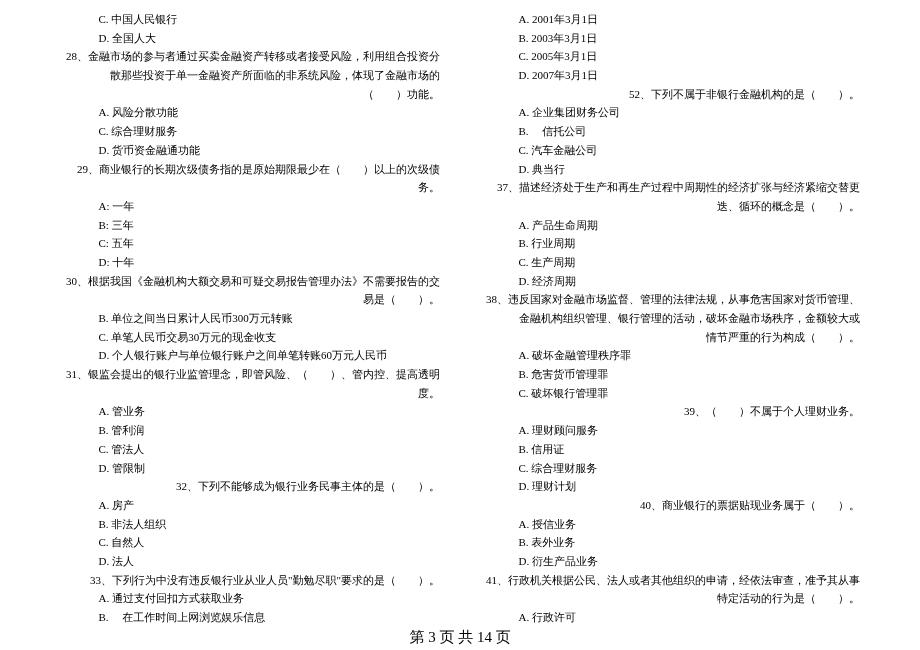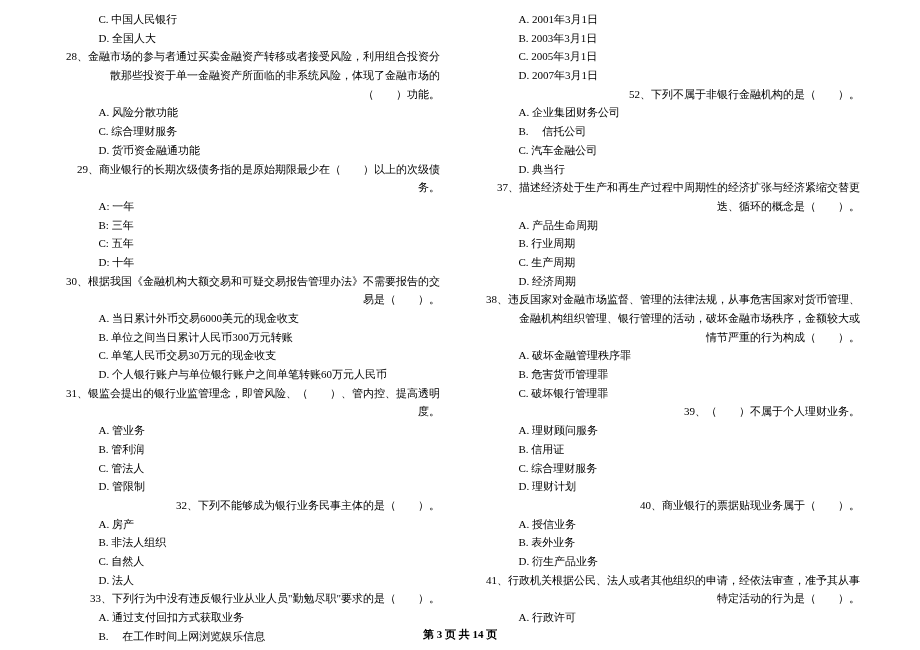--- a/index.html
+++ b/index.html
@@ -29,23 +29,22 @@
       padding-left: 3.5em;
       margin: 0;
       text-align: right;
     }
     .opt-line {
       padding-left: 3.5em;
       margin: 0;
     }
     .footer {
       text-align: center;
-      font-size: 11px;
+      font-size: 15px;
       padding-top: 5px;
-      font-weight: bold;
     }
   </style>
 </head>
 <body>
 
 <div class="page">
   <div class="column">
     <p class="opt-line">C. 中国人民银行</p>
     <p class="opt-line">D. 全国人大</p>
 
@@ -54,21 +53,20 @@
     <p class="opt-line">C. 综合理财服务</p>
     <p class="opt-line">D. 货币资金融通功能</p>
 
     <p class="q-line">29、商业银行的长期次级债务指的是原始期限最少在（　　）以上的次级债务。</p>
     <p class="opt-line">A: 一年</p>
     <p class="opt-line">B: 三年</p>
     <p class="opt-line">C: 五年</p>
     <p class="opt-line">D: 十年</p>
 
     <p class="q-line">30、根据我国《金融机构大额交易和可疑交易报告管理办法》不需要报告的交易是（　　）。</p>
-    <p class="opt-line">A. 当日累计外币交易6000美元的现金收支</p>
     <p class="opt-line">B. 单位之间当日累计人民币300万元转账</p>
     <p class="opt-line">C. 单笔人民币交易30万元的现金收支</p>
     <p class="opt-line">D. 个人银行账户与单位银行账户之间单笔转账60万元人民币</p>
 
     <p class="q-line">31、银监会提出的银行业监管理念，即管风险、（　　）、管内控、提高透明度。</p>
     <p class="opt-line">A. 管业务</p>
     <p class="opt-line">B. 管利润</p>
     <p class="opt-line">C. 管法人</p>
     <p class="opt-line">D. 管限制</p>
 

